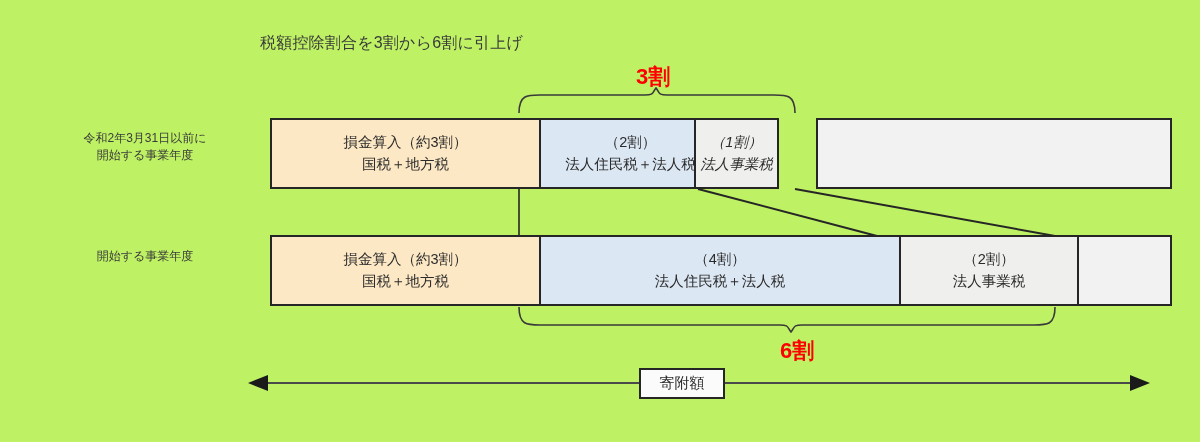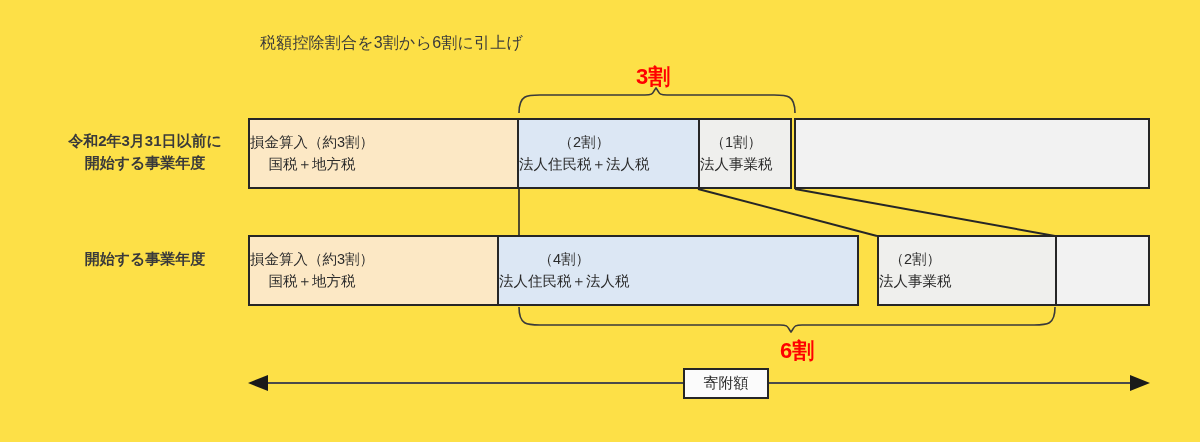--- a/index.html
+++ b/index.html
@@ -10,74 +10,75 @@
   body {
     width: 1200px;
     height: 442px;
     font-family: "Liberation Sans", "DejaVu Sans", sans-serif;
     overflow: hidden;
   }
   #stage {
     position: relative;
     width: 1200px;
     height: 442px;
-    background: #fde047;
+    background: #bef264;
   }
   .abs { position: absolute; }
 
   
   #title {
     left: 260px;
     top: 33px;
     font-size: 16px;
     color: #3a3a3a;
     letter-spacing: 0.2px;
     white-space: nowrap;
   }
 
   
   .row-label {
-    font-size: 15px;
+    font-size: 12px;
     color: #3a3a3a;
     text-align: center;
     line-height: 1.45;
     width: 200px;
     white-space: nowrap;
-    font-weight: bold;
   }
   #label-row1 { left: 45px; top: 130px; }
   #label-row2 { left: 45px; top: 248px; }
 
   
   .bar {
     box-sizing: border-box;
     border: 2px solid #262626;
     height: 71px;
     display: flex;
     align-items: center;
+    justify-content: center;
     text-align: center;
     font-size: 14.5px;
     color: #2b2b2b;
     line-height: 1.45;
     white-space: nowrap;
+    margin-left: 22px;
   }
   .seg-yellow { background: #fce8c5; }
   .seg-blue   { background: #dce7f4; }
   .seg-gray   { background: #efefed; }
   .seg-empty  { background: #f2f2f2; }
 
   
   #r1-yellow { left: 248px; top: 118px; width: 271px; }
   #r1-blue   { left: 517px; top: 118px; width: 183px; }
-  #r1-gray   { left: 698px; top: 118px; width: 94px;  }
+  #r1-gray   { left: 672px; top: 118px; width: 85px; font-style: italic;  }
   #r1-empty  { left: 794px; top: 118px; width: 356px; }
 
   
   #r2-yellow { left: 248px; top: 235px; width: 271px; }
-  #r2-blue   { left: 497px; top: 235px; width: 362px; }
+  #r2-blue   { left: 517px; top: 235px; width: 362px; }
   #r2-gray   { left: 877px; top: 235px; width: 180px; }
   #r2-empty  { left: 1055px; top: 235px; width: 95px; }
 
   
   .brace-label {
     color: #ff0000;
     font-size: 22px;
     font-weight: bold;
     white-space: nowrap;
   }
@@ -92,21 +93,20 @@
     height: 31px;
     background: #fbfbfb;
     border: 2px solid #262626;
     box-sizing: border-box;
     display: flex;
     align-items: center;
     justify-content: center;
     font-size: 15px;
     color: #2b2b2b;
     white-space: nowrap;
-    margin-left: 44px;
   }
 
   
   #overlay {
     position: absolute;
     left: 0; top: 0;
     width: 1200px;
     height: 442px;
     pointer-events: none;
   }

